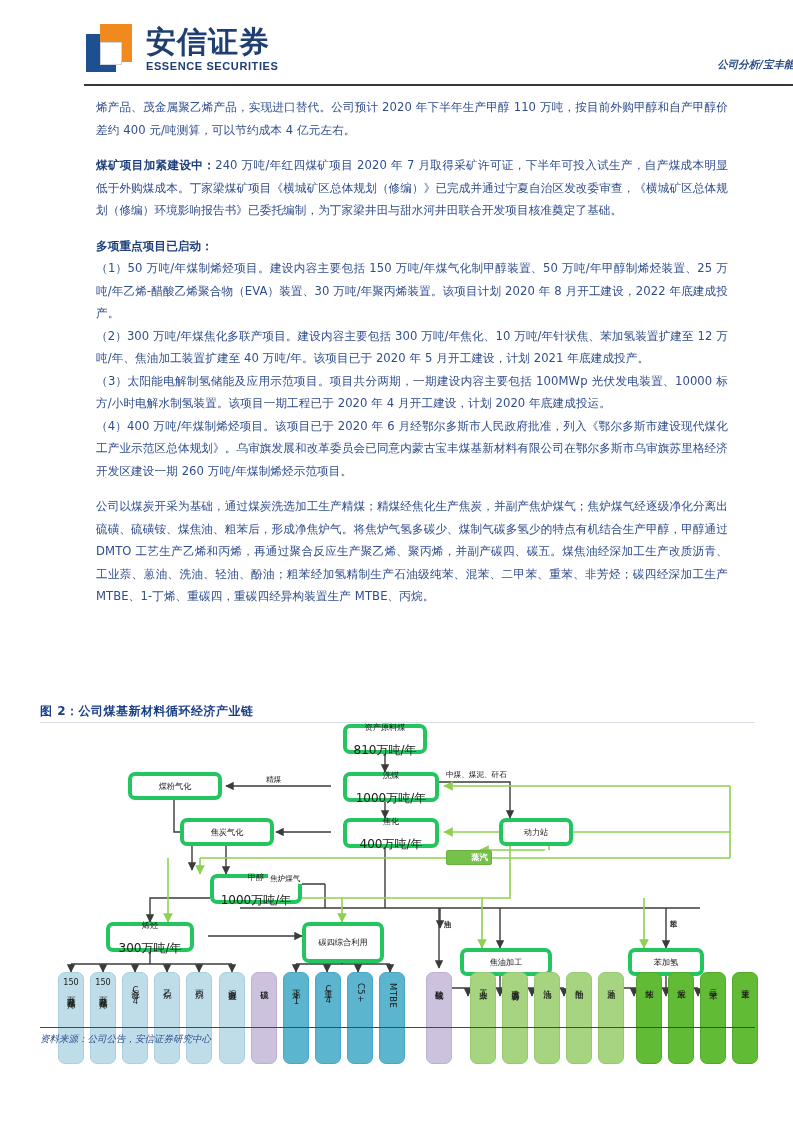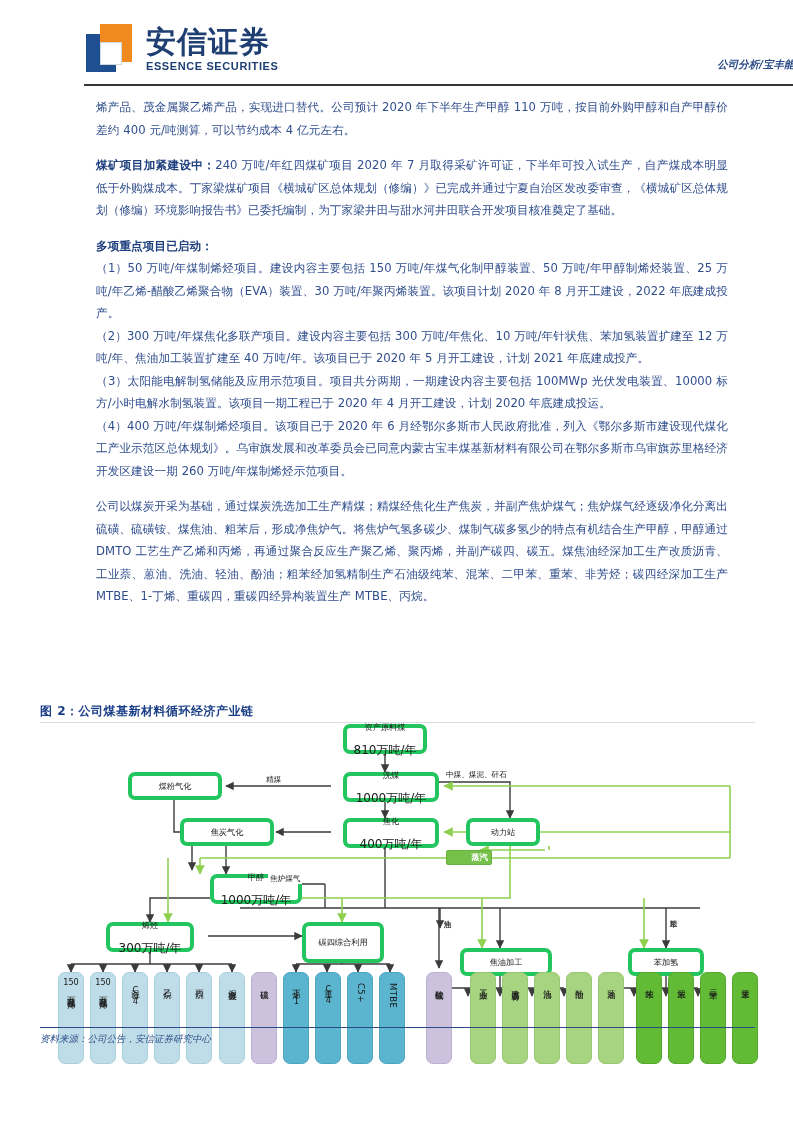--- a/index.html
+++ b/index.html
@@ -239,21 +239,21 @@
     </div>
 
     <div class="node" style="left:88px;top:50px;width:94px;height:28px;">
       <span>煤粉气化</span>
     </div>
 
     <div class="node" style="left:140px;top:96px;width:94px;height:28px;">
       <span>焦炭气化</span>
     </div>
 
-    <div class="node" style="left:426px;top:96px;width:74px;height:28px;">
+    <div class="node" style="left:459px;top:96px;width:74px;height:28px;">
       <span>动力站</span>
     </div>
 
     <div class="node" style="left:170px;top:152px;width:92px;height:30px;">
       <span>甲醇</span>
       <span class="l2">1000万吨/年</span>
     </div>
 
     <div class="node" style="left:66px;top:200px;width:88px;height:30px;">
       <span>烯烃</span>

